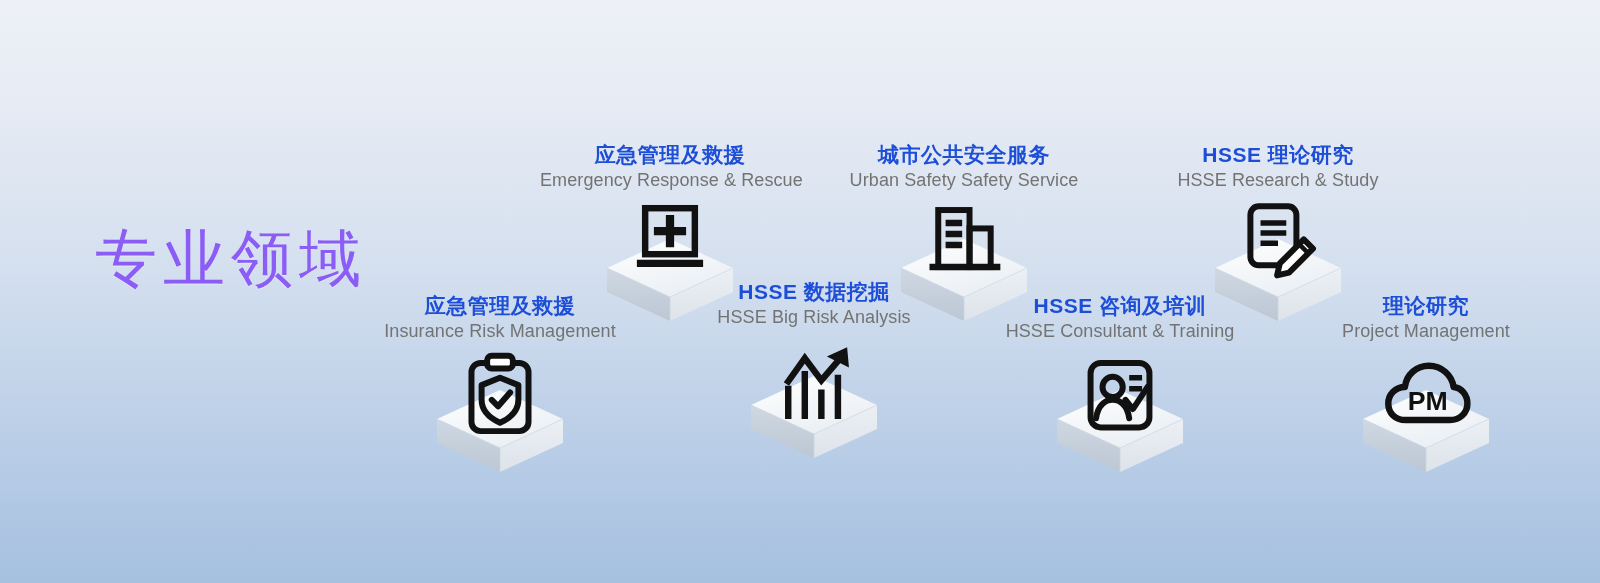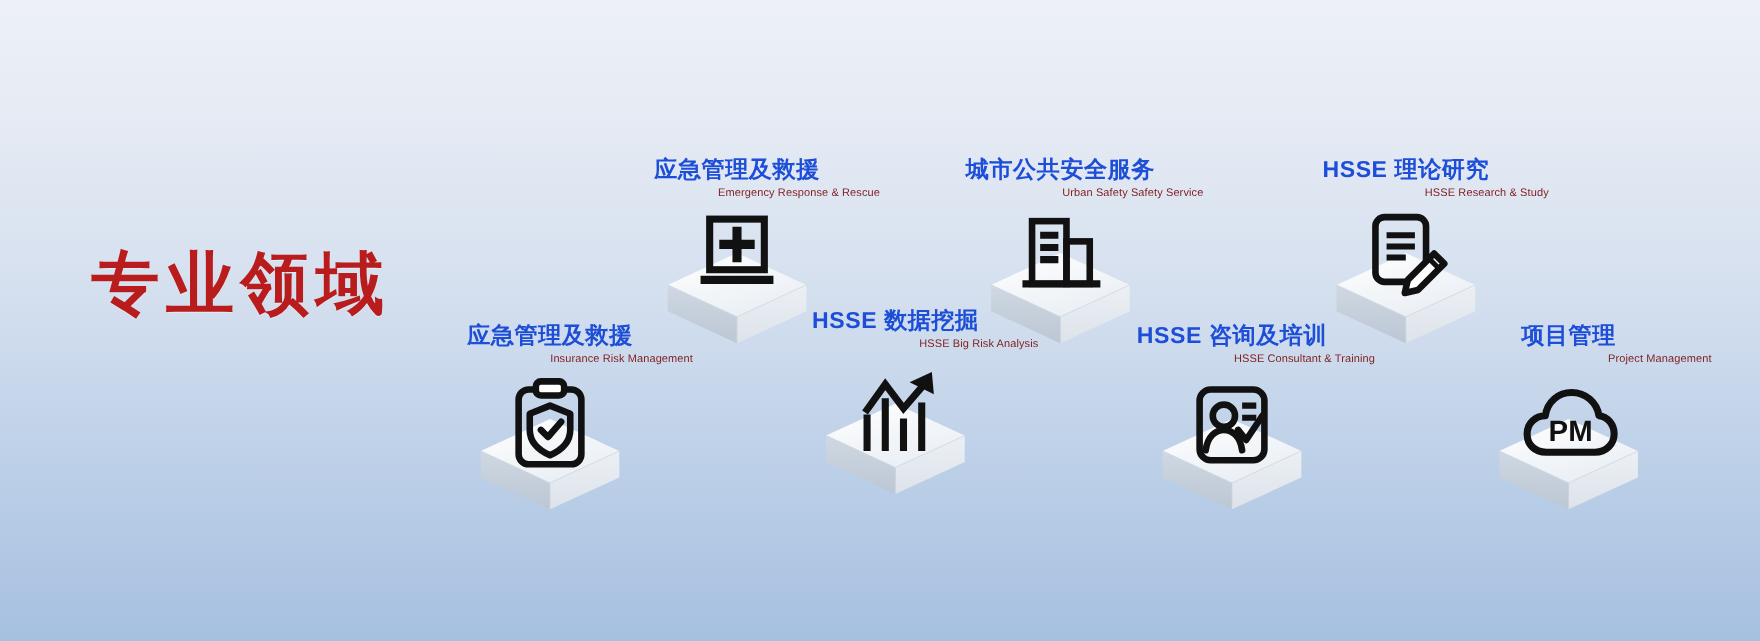--- a/index.html
+++ b/index.html
@@ -20,26 +20,26 @@
     position: absolute;
     left: 0;
     top: 0;
     width: 1600px;
     height: 583px;
   }
 
   
   .section-title {
     position: absolute;
-    left: 83px;
+    left: 95px;
     top: 228px;
     font-size: 62px;
-    font-weight: 700;
+    font-weight: 400;
     letter-spacing: 6px;
-    color: #b91c1c;
+    color: #8b5cf6;
     line-height: 1;
     white-space: nowrap;
     text-shadow: 0 1px 0 rgba(255,255,255,0.35);
   }
 
   
   .item {
     position: absolute;
     width: 260px;
     text-align: center;
@@ -47,27 +47,26 @@
   .item .label-zh {
     font-size: 21px;
     font-weight: 700;
     color: #1d4ed8;
     line-height: 1.1;
     white-space: nowrap;
     letter-spacing: 0.5px;
   }
   .item .label-en {
     margin-top: 4px;
-    font-size: 10px;
+    font-size: 18px;
     font-weight: 400;
-    color: #7f1d1d;
+    color: #737373;
     line-height: 1.15;
     white-space: nowrap;
     letter-spacing: 0.1px;
-    text-align: right;
   }
 
   
   .pedestal-wrap {
     position: relative;
     width: 260px;
     height: 120px;
     margin-top: 10px;
     text-align: right;
   }
@@ -355,21 +354,21 @@
         <circle cx="42" cy="38" r="11"></circle>
         <path d="M24 72 C26 58 34 52 42 52 C50 52 58 58 60 72" stroke-linecap="round"></path>
         <path d="M60 28 H74 M60 40 H74" stroke-width="6"></path>
         <path d="M56 52 L64 62 L80 38" stroke-width="6.5" stroke-linecap="round" stroke-linejoin="round"></path>
       </g>
     </svg>
           </div>
     </div>
   </div>
       <div class="item" data-pos="bottom" style="left: 1296px; top: 294px;">
-    <div class="label-zh">项目管理</div>
+    <div class="label-zh">理论研究</div>
     <div class="label-en">Project Management</div>
     <div class="pedestal-wrap">
       <div class="pedestal">
         <svg viewBox="0 0 132 86" xmlns="http://www.w3.org/2000/svg">
           <defs>
             <linearGradient id="gTop6" x1="0" y1="0" x2="0.6" y2="1">
               <stop offset="0%" stop-color="#ffffff"></stop>
               <stop offset="100%" stop-color="#eaeff4"></stop>
             </linearGradient>
             <linearGradient id="gFront6" x1="0" y1="0" x2="0" y2="1">

